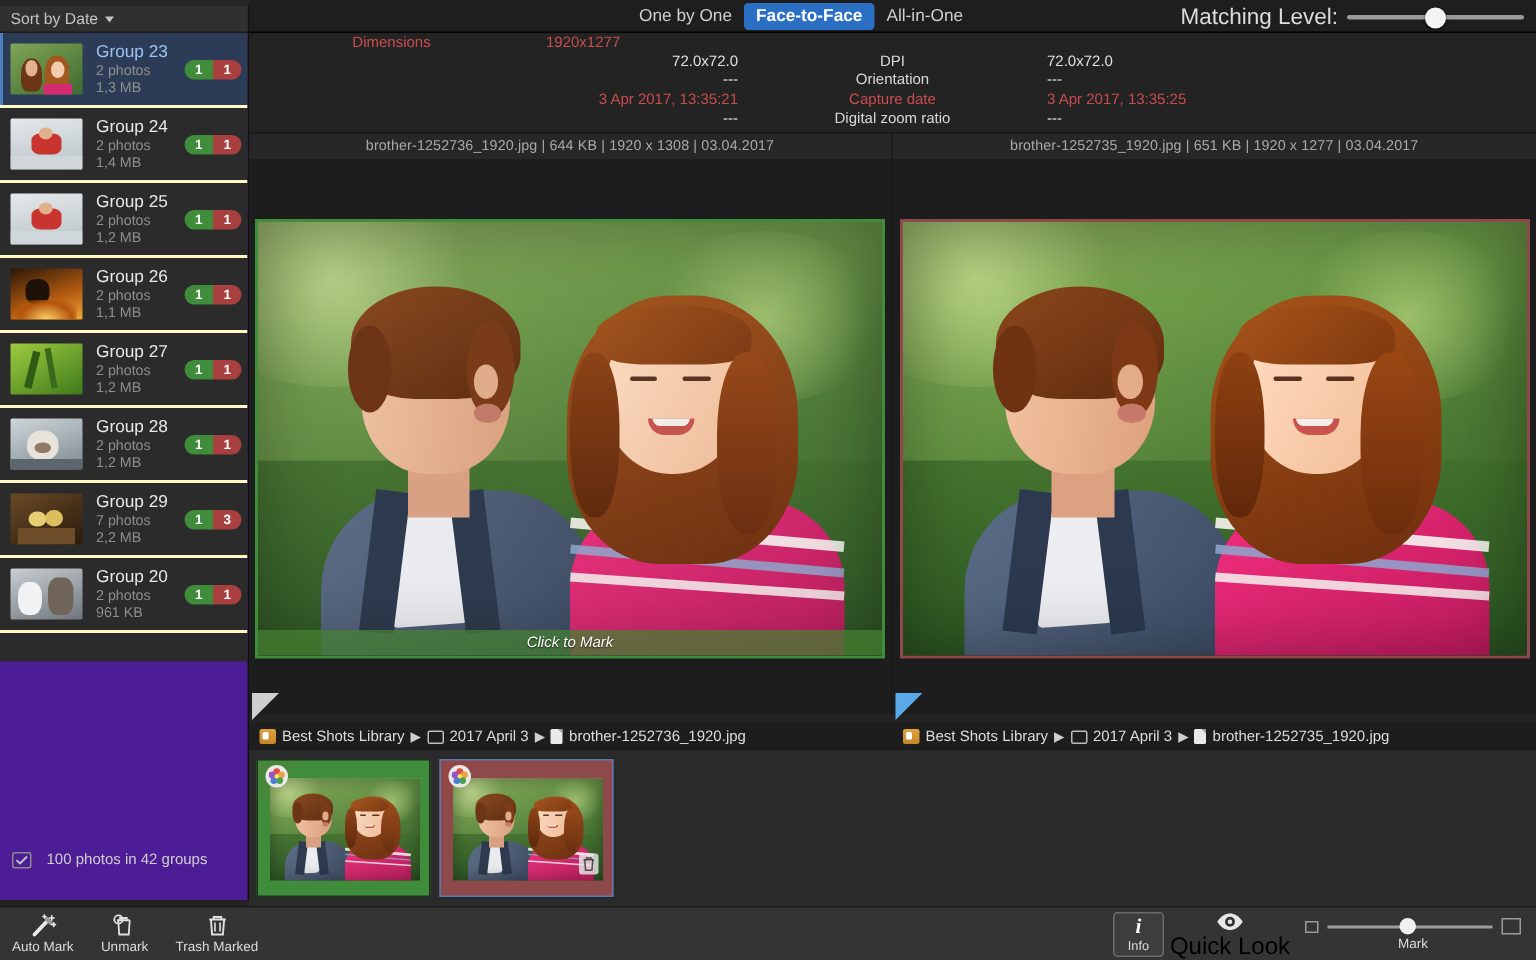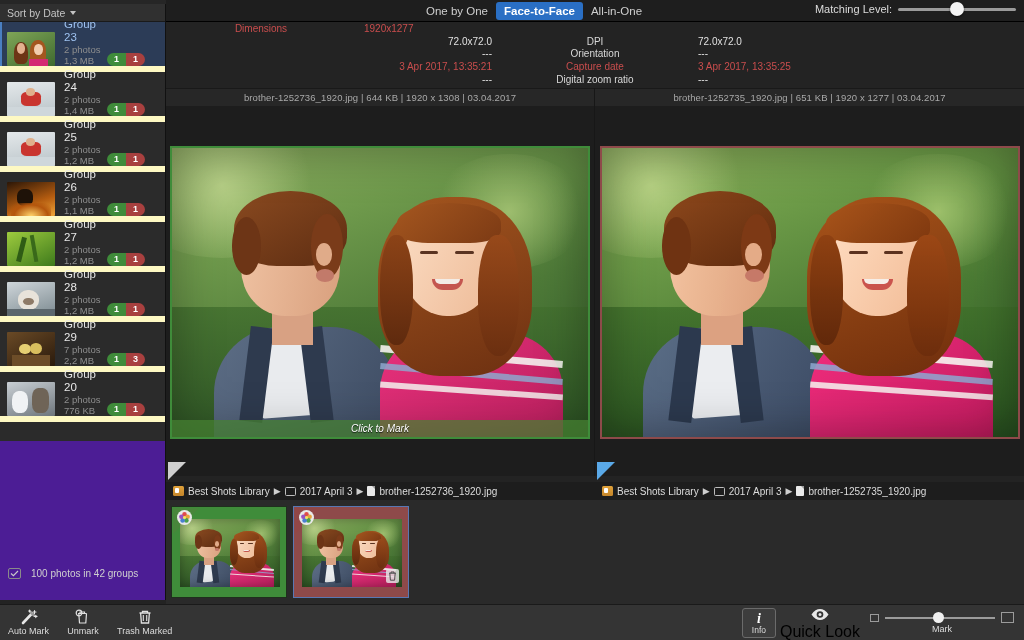--- a/index.html
+++ b/index.html
@@ -30,21 +30,21 @@
   .photo-list-label { font-size:11.5px; color:#e4e4e4; letter-spacing:.1px; }
 
   .modes { position:absolute; left:418px; top:2px; display:flex; align-items:center; gap:0; }
   .mode {
     font-size:11.5px; color:#cfcfcf; padding:2px 8px; border-radius:3px;
     line-height:14px; cursor:default; white-space:nowrap;
   }
   .mode.active { background:#2a6fc4; color:#fff; font-weight:bold; }
 
   .matching { position:absolute; right:8px; top:3px; display:flex; align-items:center; gap:6px; }
-  .matching-label { font-size:11px; color:#dcdcdc; }
+  .matching-label { font-size:15px; color:#dcdcdc; }
   .slider-track { position:relative; width:118px; height:3px; background:#9a9a9a; border-radius:2px; }
   .slider-knob {
     position:absolute; left:52px; top:-5.5px; width:14px; height:14px;
     border-radius:50%; background:#f4f4f4; box-shadow:0 1px 2px rgba(0,0,0,.7);
   }
 
   
   .sidebar {
     position:absolute; left:0; top:4px; width:166px; height:596px;
     background:#4c1d95; border-right:1px solid #111;
@@ -54,22 +54,22 @@
     display:flex; align-items:center; padding-left:7px; gap:5px;
   }
   .sort-bar .txt { font-size:10.5px; color:#c3c3c3; }
   .caret-down {
     width:0;height:0;border-left:3.5px solid transparent;border-right:3.5px solid transparent;
     border-top:4px solid #c3c3c3;
   }
 
   .group-list { height:419px; overflow:hidden; background:#2b2b2b; }
   .group-row {
-    position:relative; height:50px; display:flex; align-items:flex-end;
-    padding:0 18px 0 7px; border-bottom:6px solid #fef9c3;
+    position:relative; height:50px; display:flex; align-items:center;
+    padding:0 2px 0 7px; border-bottom:2px solid #fef9c3;
   }
   .group-row.selected { background:#2c3c57; }
   .group-row.selected::before{
     content:""; position:absolute; left:0; top:0; width:2px; height:100%; background:#4a7fc1;
   }
   .thumb {
     width:48px; height:34px; border-radius:1px; flex:none; overflow:hidden;
     background:#444; position:relative;
   }
   .thumb i { position:absolute; display:block; }
@@ -368,21 +368,21 @@
           </div>
         </div>
         <div class="group-row">
           <div class="thumb" style="background: linear-gradient(160deg, rgb(201, 207, 212), rgb(110, 118, 124));">
             <i style="left:10%;top:26%;width:34%;height:64%;border-radius:40%;background:#f0f2f4;"></i>
             <i style="left:52%;top:18%;width:36%;height:72%;border-radius:36%;background:#6f6457;"></i>
           </div>
           <div class="ginfo">
             <div class="gname">Group 20</div>
             <div class="gsub">2 photos</div>
-            <div class="gsub">776 KB</div>
+            <div class="gsub">961 KB</div>
           </div>
           <div class="pills">
             <span class="pill green">1</span>
             <span class="pill red">1</span>
           </div>
         </div>
       </div>
 
 
     <div class="footer-stats">

